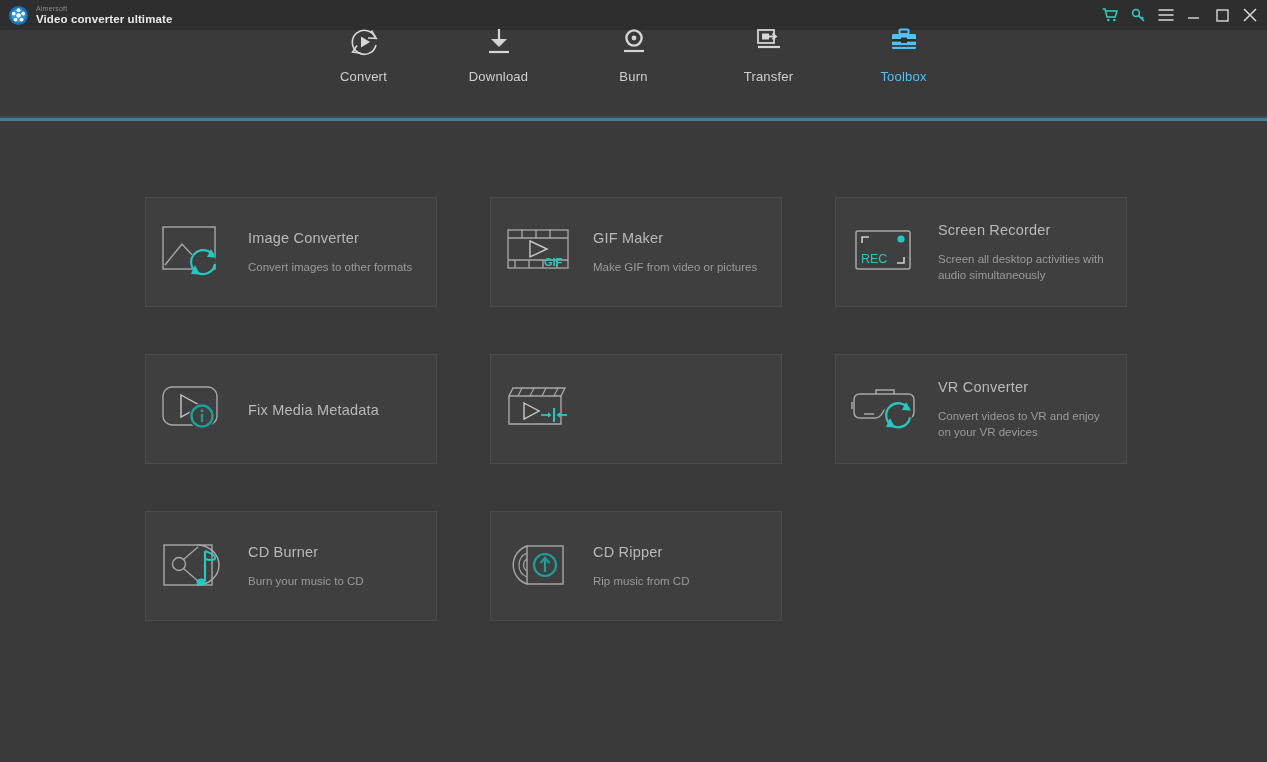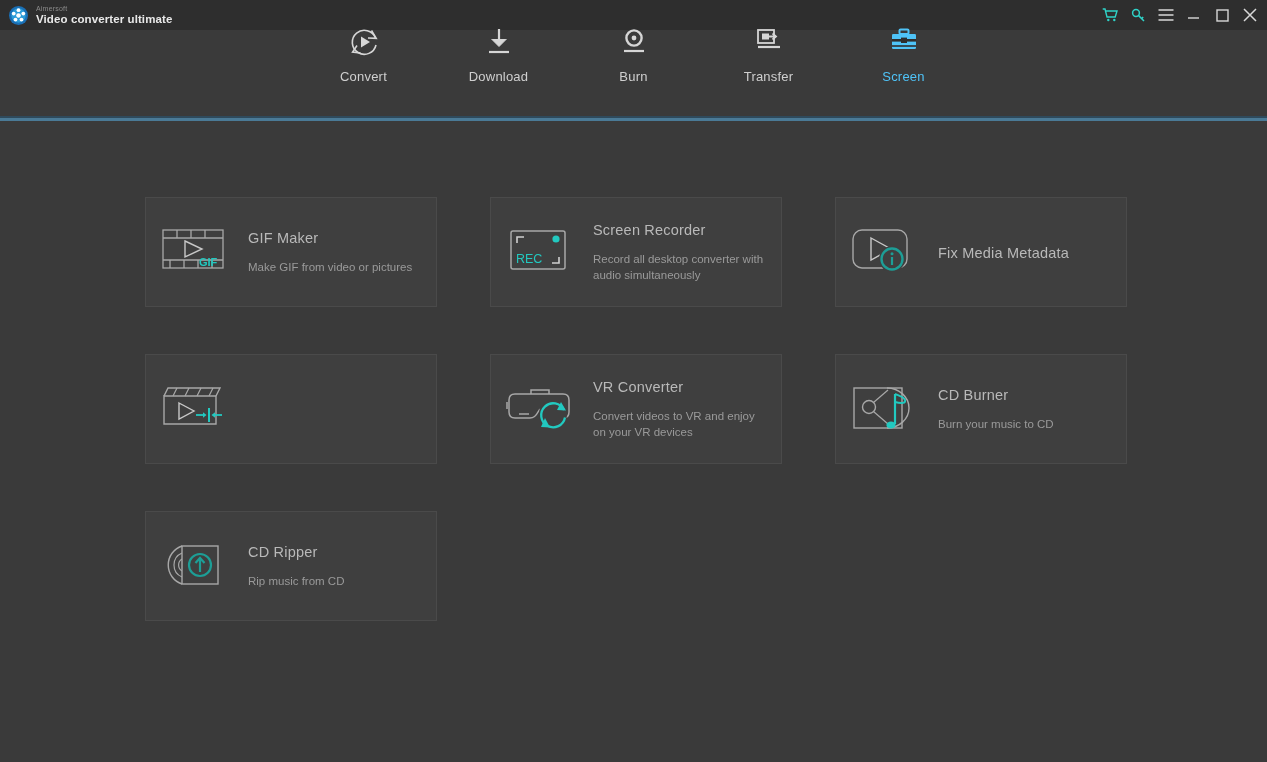--- a/index.html
+++ b/index.html
@@ -316,31 +316,47 @@
     <div class="nav-item active">
       <span class="nav-icon">
         <svg width="34" height="34" viewBox="0 0 34 34" fill="none">
           <rect x="12.5" y="4.5" width="9" height="4.5" rx="1" fill="none" stroke="#4fc3f7" stroke-width="2"></rect>
           <rect x="5" y="9" width="24" height="15" rx="1.2" fill="#4fc3f7"></rect>
           <rect x="5" y="14" width="24" height="2.6" fill="#2e2e2e"></rect>
           <rect x="14" y="12.6" width="6" height="5.4" fill="#2e2e2e"></rect>
           <rect x="5" y="20.2" width="24" height="1.6" fill="#2e2e2e"></rect>
         </svg>
       </span>
-      <span class="nav-label">Screen</span>
+      <span class="nav-label">Toolbox</span>
       <span class="nav-underline"></span>
     </div>
 
   </div>
 
   <div class="nav-divider-shadow"></div>
   <div class="nav-divider"></div>
 
   <div class="grid">
 
+    <div class="card">
+      <span class="card-icon">
+        <svg width="70" height="62" viewBox="0 0 70 62" fill="none">
+          <rect x="3" y="6" width="52" height="42" stroke="#a8a8a8" stroke-width="1.4" fill="none"></rect>
+          <path d="M5 44 L22 23 L34 36 L42 28 L53 42" stroke="#a8a8a8" stroke-width="1.4" fill="none"></path>
+          <circle cx="43" cy="40" r="13" fill="#3f3f3f"></circle>
+          <path d="M54 36A12 12 0 1 0 55 43" stroke="#22c9c0" stroke-width="2.2" fill="none"></path>
+          <path d="M51 28 L56 36.5 L47 36" fill="#22c9c0"></path>
+          <path d="M35 44 L31 53 L40 53.5" fill="#22c9c0"></path>
+        </svg>
+      </span>
+      <span class="card-body">
+        <span class="card-title">Image Converter</span>
+        <span class="card-desc">Convert images to other formats</span>
+      </span>
+    </div>
 
     <div class="card">
       <span class="card-icon">
         <svg width="70" height="62" viewBox="0 0 70 62" fill="none">
           <rect x="3" y="9" width="60" height="38" stroke="#a8a8a8" stroke-width="1.3" fill="none"></rect>
           <path d="M3 17 H63 M3 39 H63" stroke="#a8a8a8" stroke-width="1.3"></path>
           <path d="M17 9 V17 M31 9 V17 M45 9 V17 M10 39 V47 M24 39 V47 M38 39 V47 M52 39 V47" stroke="#a8a8a8" stroke-width="1.3"></path>
           <path d="M25 20 L42 28 L25 36 Z" stroke="#c8c8c8" stroke-width="1.4" fill="none"></path>
           <text x="39" y="45" font-family="Liberation Sans, sans-serif" font-size="11" font-weight="bold" fill="#22c9c0">GIF</text>
         </svg>
@@ -356,21 +372,21 @@
         <svg width="70" height="62" viewBox="0 0 70 62" fill="none">
           <rect x="6" y="10" width="54" height="38" rx="2" stroke="#a8a8a8" stroke-width="1.5" fill="none"></rect>
           <path d="M12 22 V16 H19" stroke="#cfcfcf" stroke-width="1.6" fill="none"></path>
           <path d="M54 36 V42 H47" stroke="#cfcfcf" stroke-width="1.6" fill="none"></path>
           <circle cx="51" cy="18" r="3.6" fill="#22c9c0"></circle>
           <text x="11" y="42" font-family="Liberation Sans, sans-serif" font-size="12.5" fill="#22c9c0">REC</text>
         </svg>
       </span>
       <span class="card-body">
         <span class="card-title">Screen Recorder</span>
-        <span class="card-desc">Record all desktop converter with audio simultaneously</span>
+        <span class="card-desc">Screen all desktop activities with audio simultaneously</span>
       </span>
     </div>
 
     <div class="card">
       <span class="card-icon">
         <svg width="70" height="62" viewBox="0 0 70 62" fill="none">
           <rect x="3" y="9" width="54" height="38" rx="9" stroke="#a8a8a8" stroke-width="1.4" fill="none"></rect>
           <path d="M21 17 L41 28 L21 39 Z" stroke="#c8c8c8" stroke-width="1.4" fill="none"></path>
           <circle cx="42" cy="38" r="13" fill="#3f3f3f"></circle>
           <circle cx="42" cy="38" r="10.5" stroke="#1d9e96" stroke-width="2.4" fill="none"></circle>

